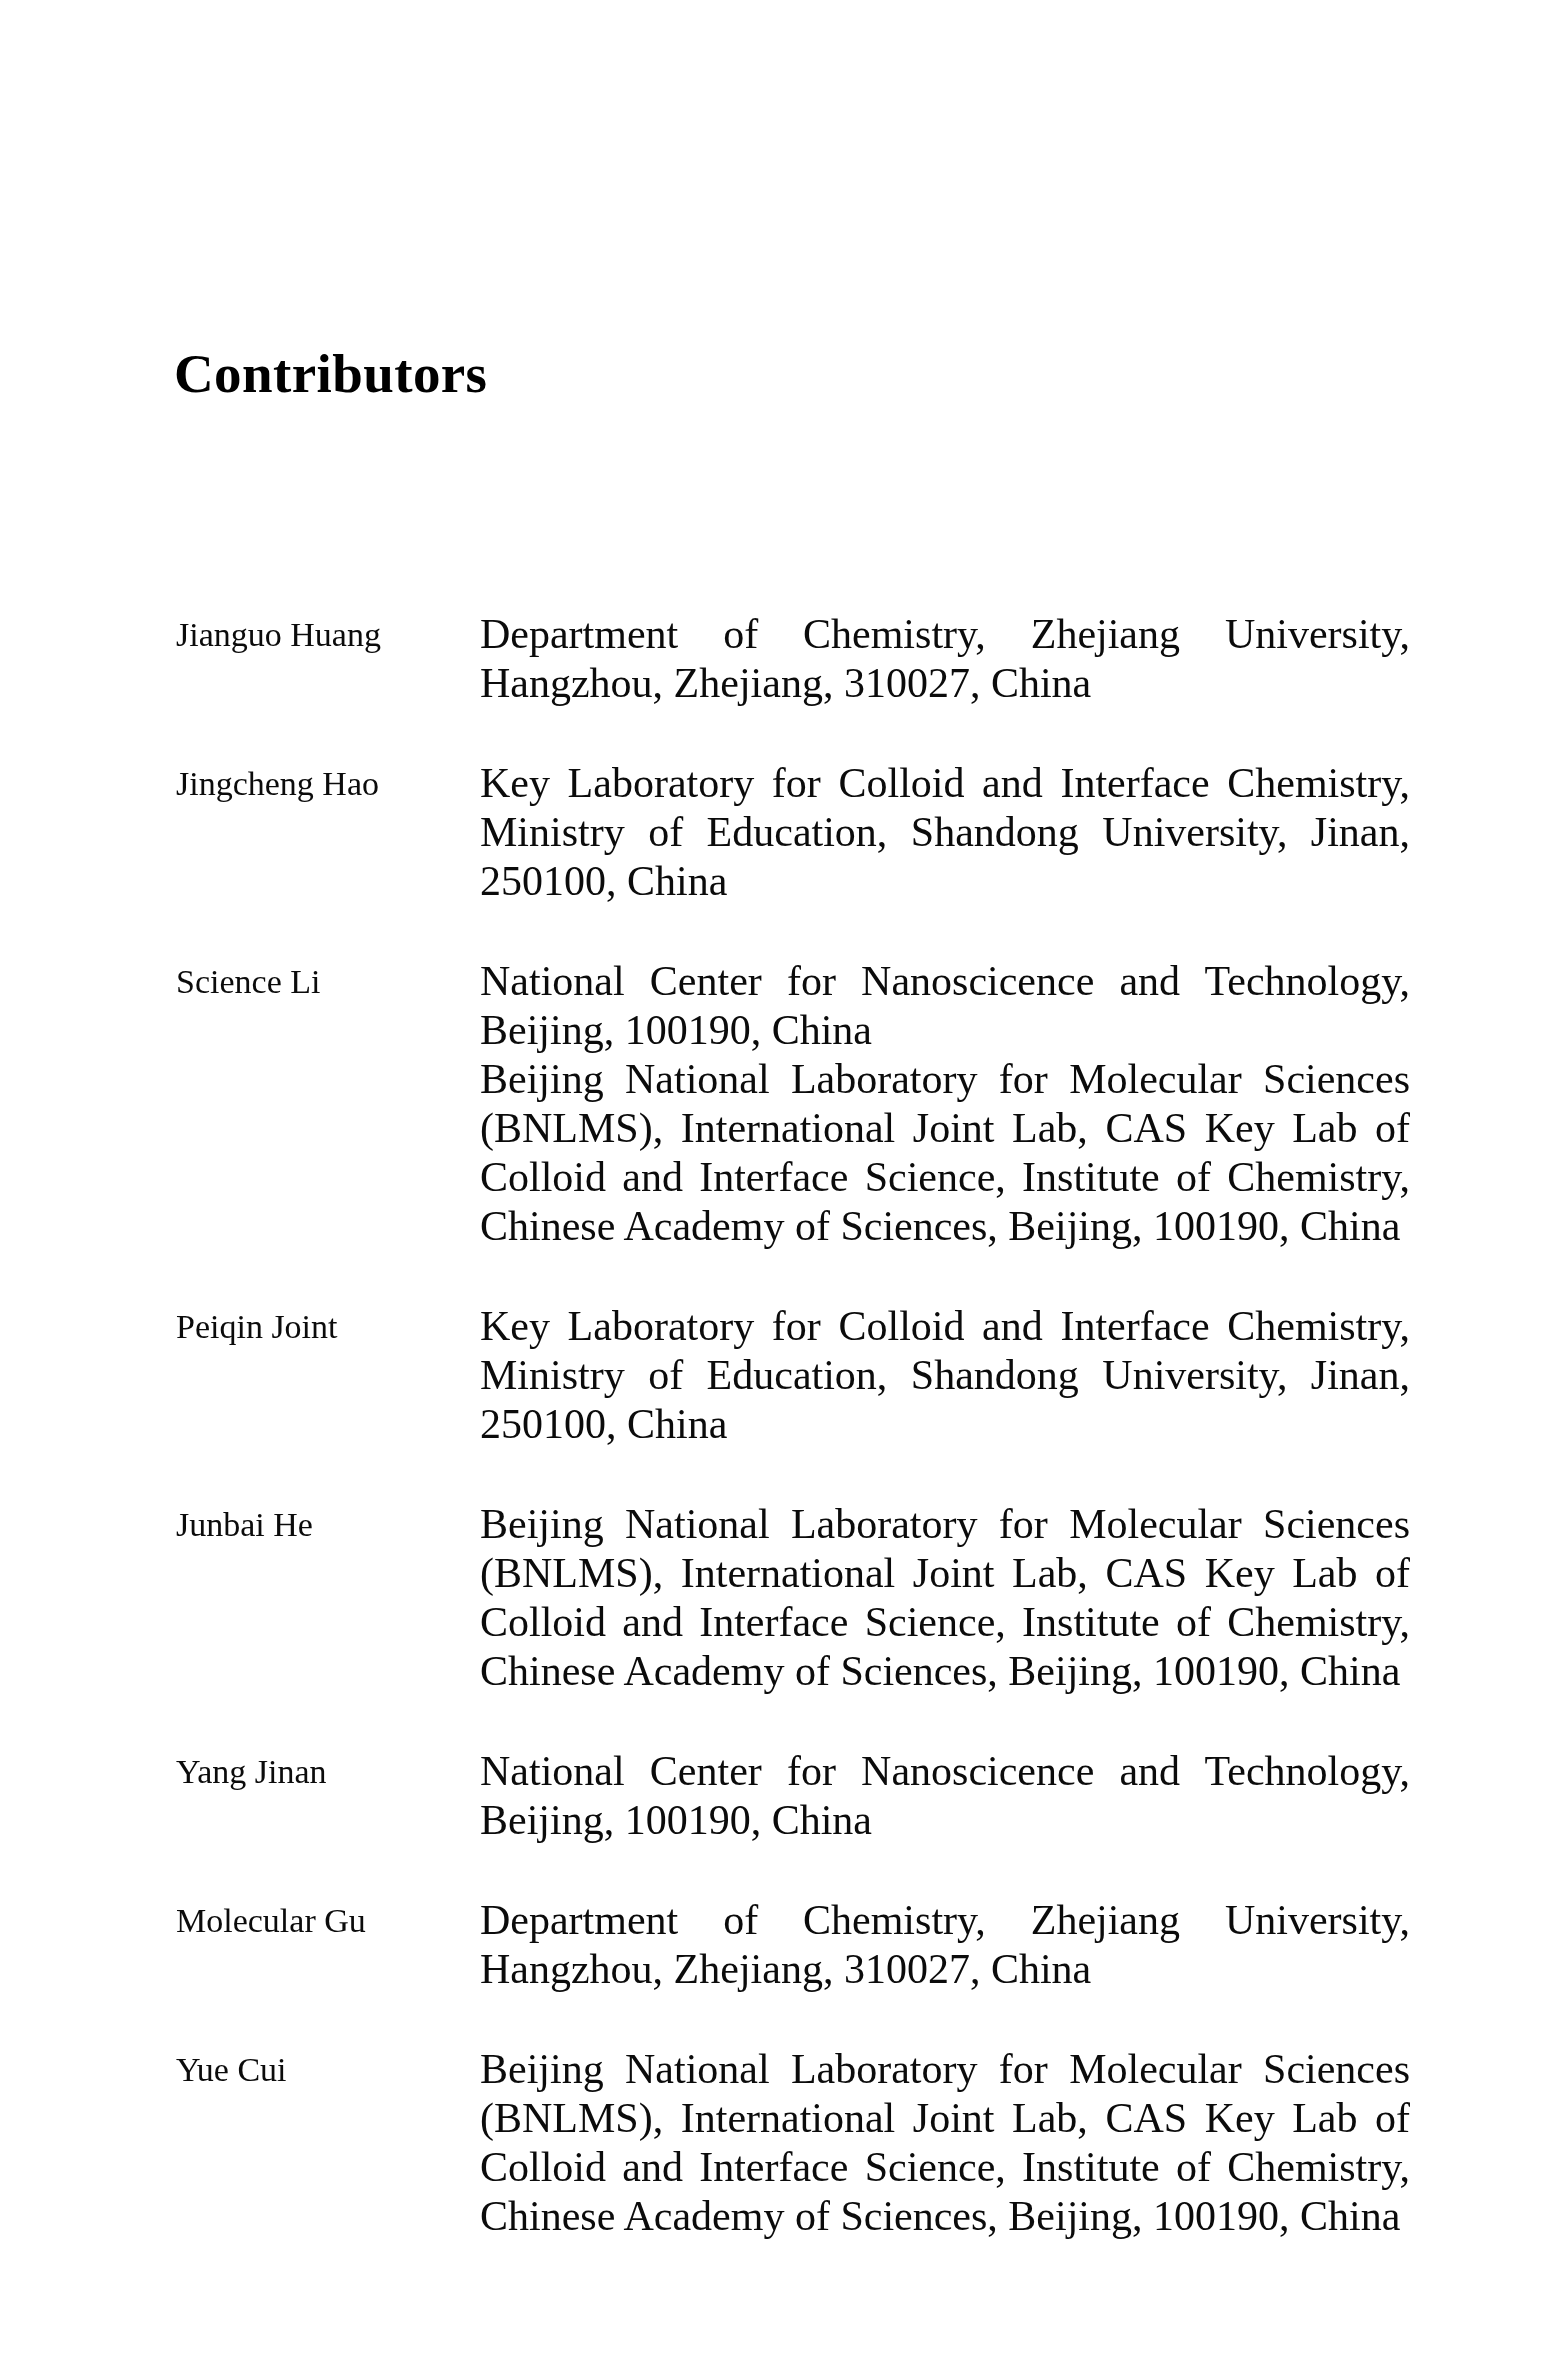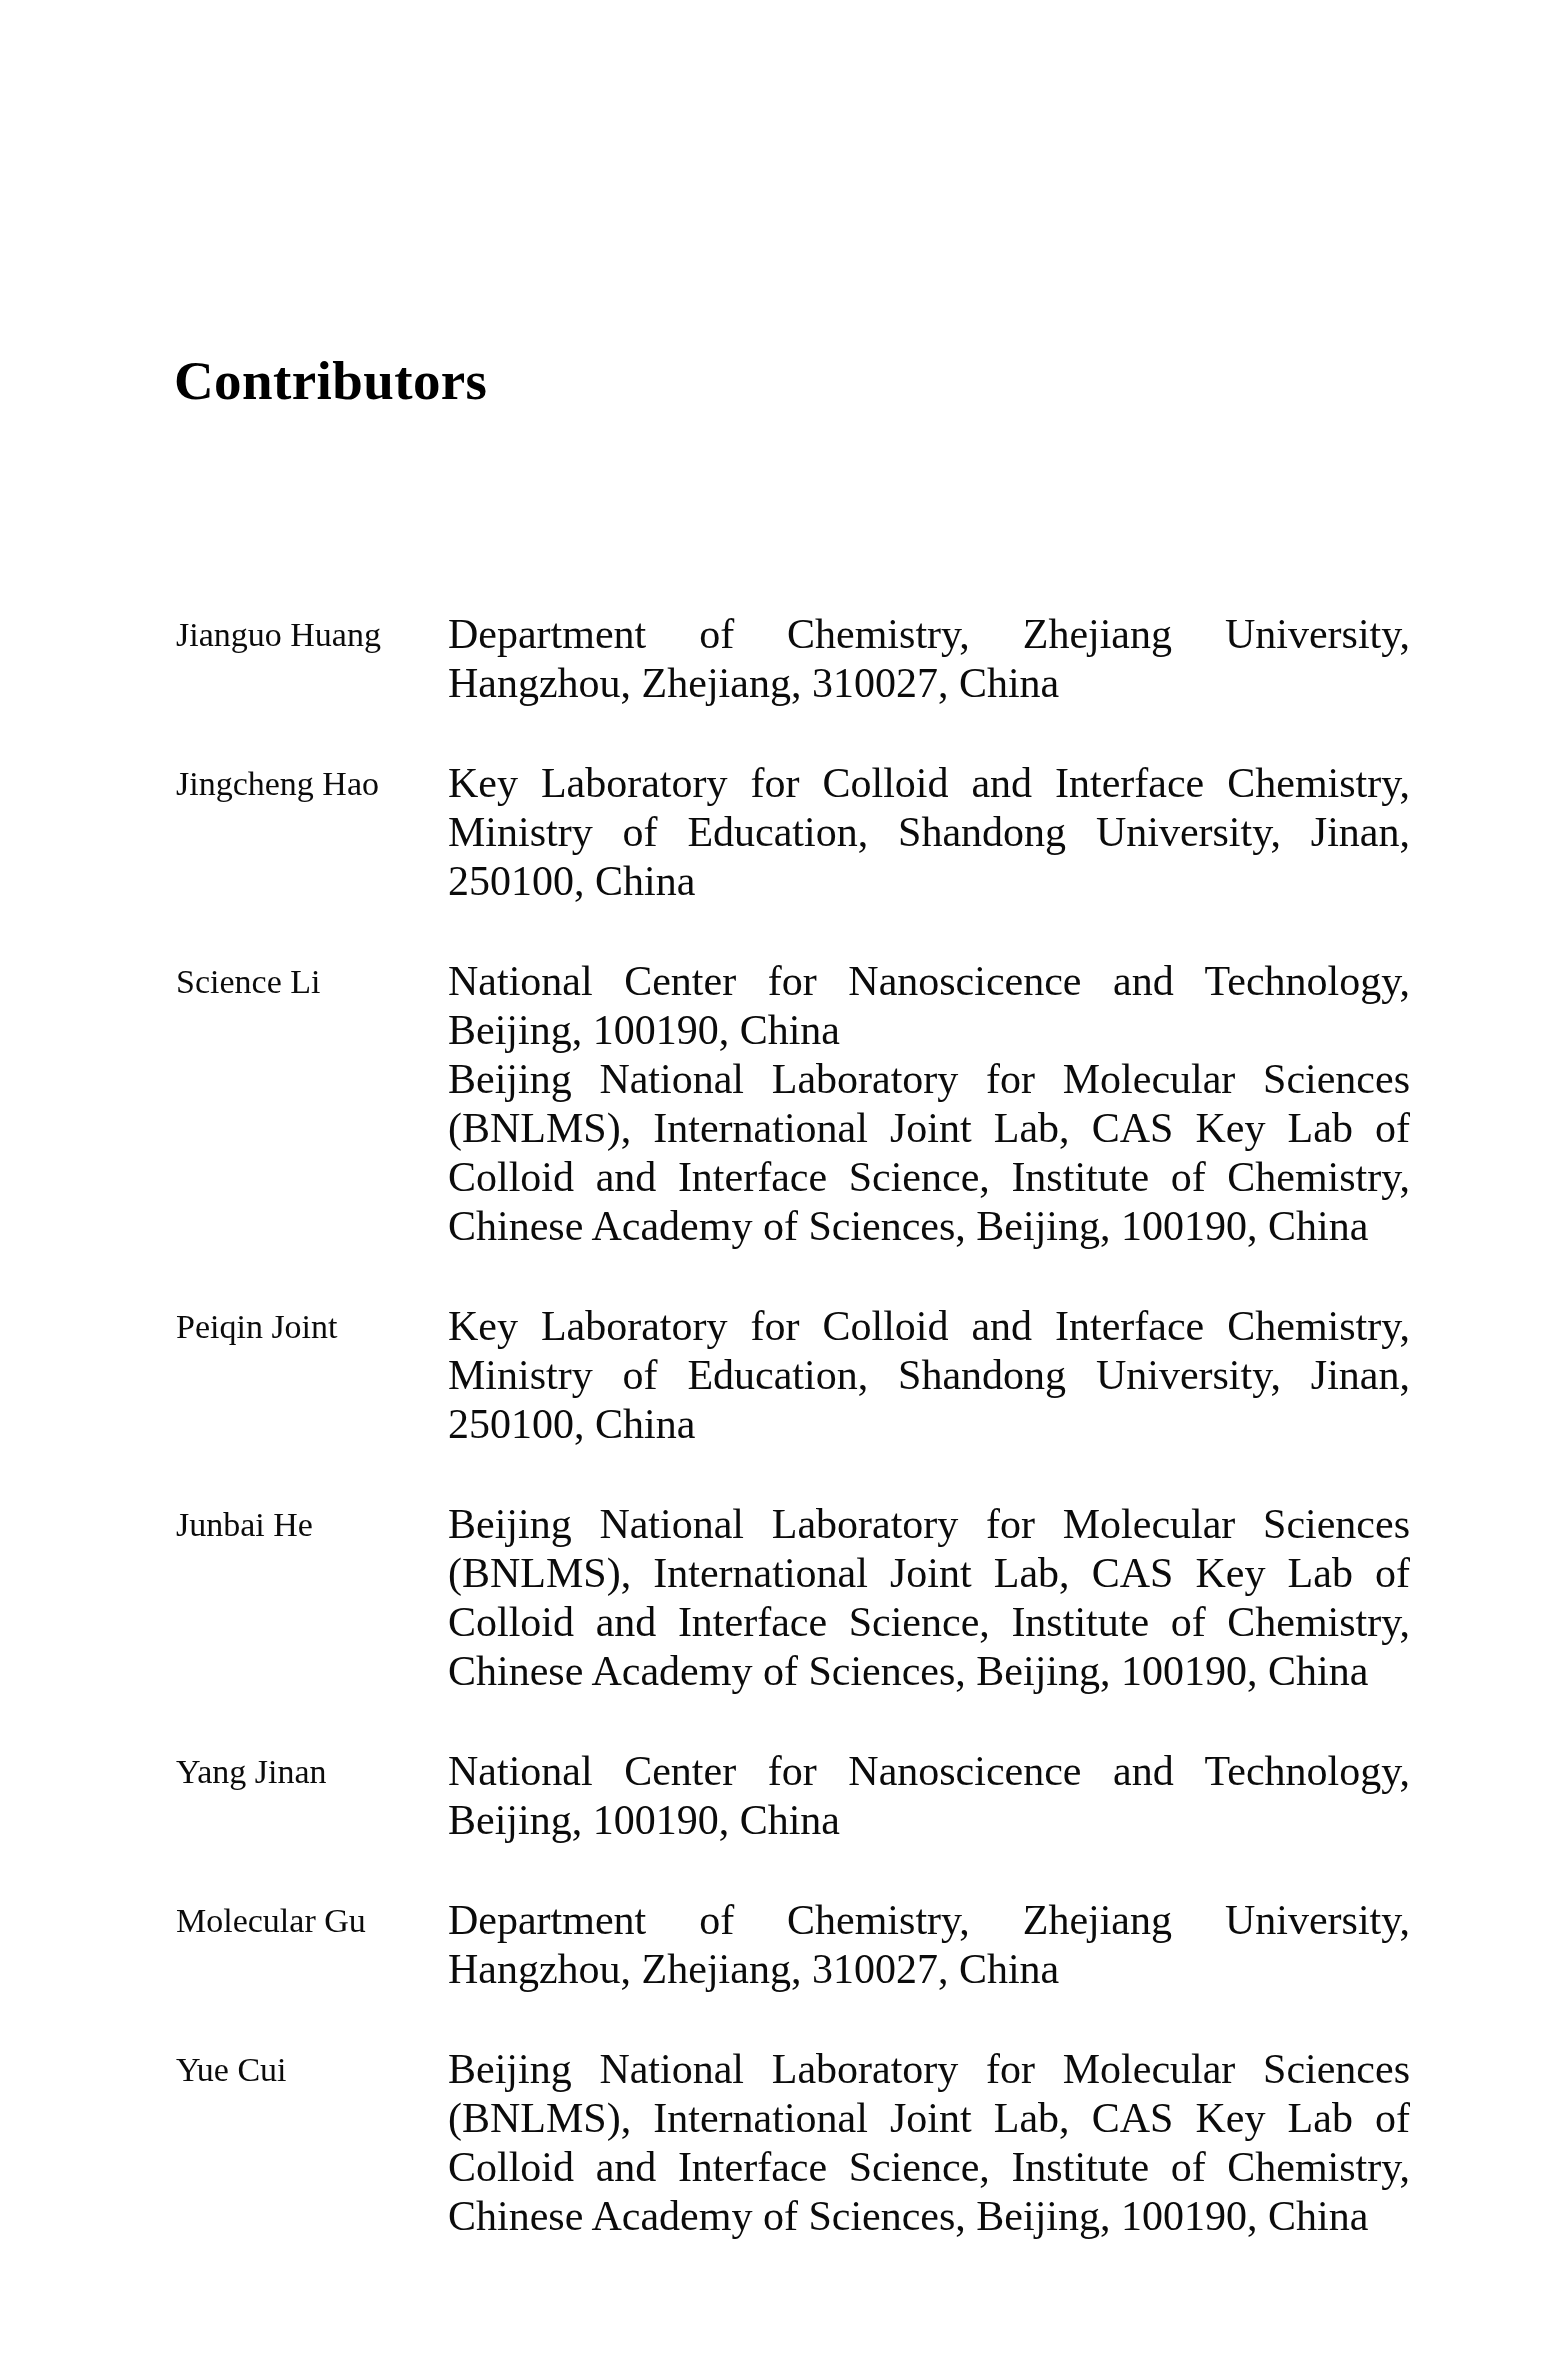--- a/index.html
+++ b/index.html
@@ -12,36 +12,37 @@
     width: 1567px;
     height: 2377px;
     background: #ffffff;
     color: #0b0b0b;
     font-family: "Liberation Serif", "DejaVu Serif", serif;
     overflow: hidden;
   }
   .title {
     position: absolute;
     left: 174px;
-    top: 312px;
+    top: 305px;
     font-size: 55px;
     font-weight: bold;
     letter-spacing: 0.4px;
     color: #000000;
   }
   .entries {
     position: absolute;
     left: 176px;
     top: 610px;
     width: 1234px;
   }
   .entry {
     display: flex;
     align-items: flex-start;
     margin-bottom: 51px;
+    gap: 32px;
   }
   .entry-name {
     flex: 0 0 272px;
     width: 272px;
     font-size: 34px;
     line-height: 49px;
     white-space: nowrap;
   }
   .entry-affil {
     flex: 1 1 auto;

